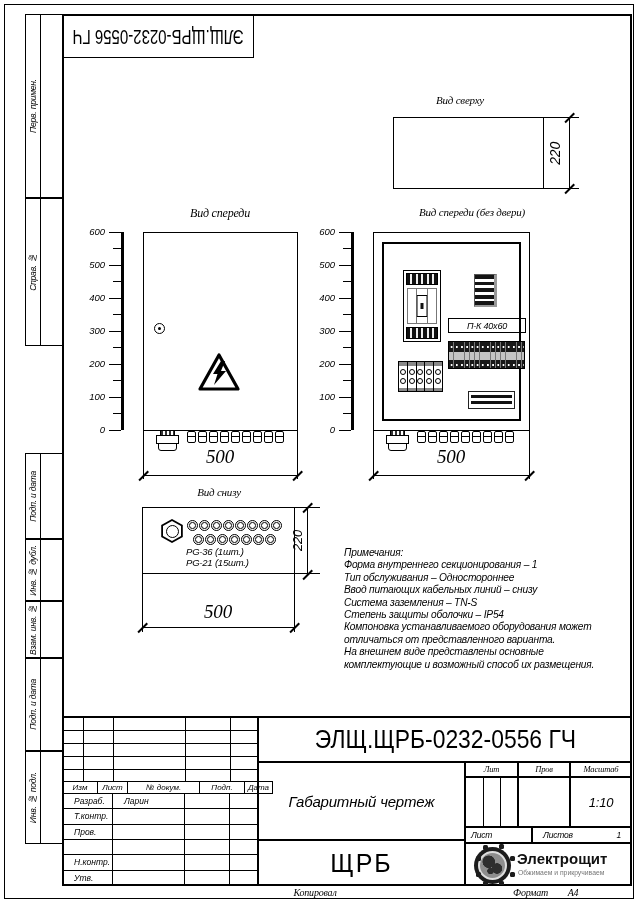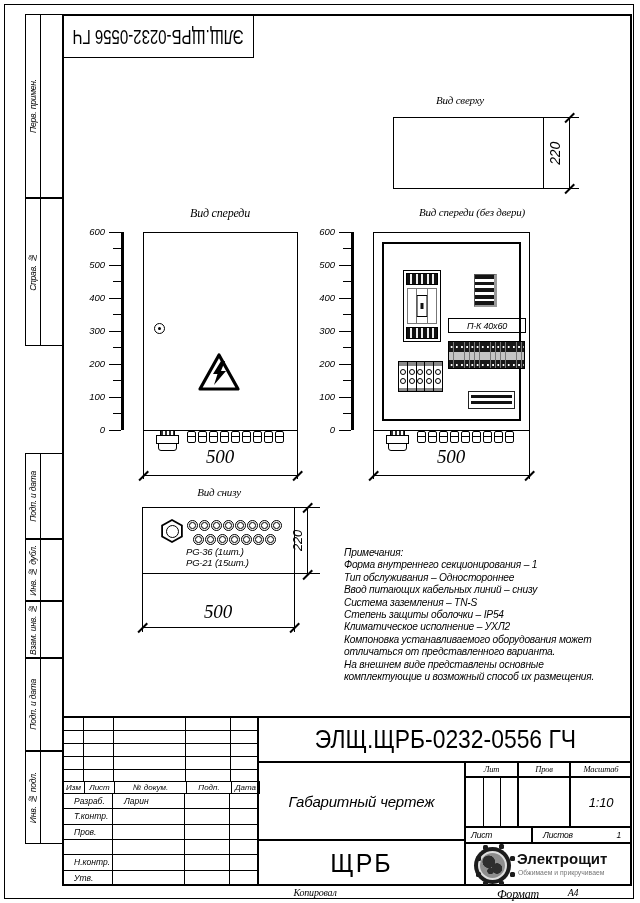--- a/index.html
+++ b/index.html
@@ -305,21 +305,20 @@
   <div class="abs draft ctr" style="left:168px;top:601px;width:100px;font-size:19px;">500</div>
 
   <div class="abs" style="left:344px;top:547px;width:292px;">
     <div class="note-line">Примечания:</div>
     <div>
         <div class="note-line">Форма внутреннего секционирования – 1</div>
         <div class="note-line">Тип обслуживания – Одностороннее</div>
         <div class="note-line">Ввод питающих кабельных линий – снизу</div>
         <div class="note-line">Система заземления – TN-S</div>
         <div class="note-line">Степень защиты оболочки – IP54</div>
-        <div class="note-line">Климатическое исполнение – УХЛ2</div>
         <div class="note-line">Компоновка устанавливаемого оборудования может</div>
         <div class="note-line">отличаться от представленного варианта.</div>
         <div class="note-line">На внешнем виде представлены основные</div>
         <div class="note-line">комплектующие и возможный способ их размещения.</div>
       </div>
   </div>
 
   <div class="ln" style="left:62px;top:716px;width:570px;height:2px;"></div>
   <div class="ln" style="left:257px;top:716px;width:2px;height:170px;"></div>
   <div class="ln" style="left:464px;top:762px;width:2px;height:124px;"></div>
@@ -329,21 +328,21 @@
     <div class="ln" style="left:0;top:25px;width:196px;height:1px;"></div>
     <div class="ln" style="left:0;top:38px;width:196px;height:1px;"></div>
     <div class="ln" style="left:0;top:51px;width:196px;height:1px;"></div>
     <div class="ln" style="left:21px;top:0;width:1px;height:63px;"></div>
     <div class="ln" style="left:51px;top:0;width:1px;height:63px;"></div>
     <div class="ln" style="left:123px;top:0;width:1px;height:63px;"></div>
     <div class="ln" style="left:168px;top:0;width:1px;height:63px;"></div>
   </div>
 
   <div class="tb-hdr" style="left:62px;top:781px;">
-      <div class="tb-col" style="width: 23px; border-left: 1px solid rgb(0, 0, 0);">Изм</div>
+      <div class="tb-col" style="width: 36px; border-left: 1px solid rgb(0, 0, 0);">Изм</div>
       <div class="tb-col" style="width: 30px;">Лист</div>
       <div class="tb-col" style="width: 72px;">№ докум.</div>
       <div class="tb-col" style="width: 45px;">Подп.</div>
       <div class="tb-col" style="width: 28px;">Дата</div>
     </div>
 
   <div class="tb-rows" style="left:62px;top:794px;">
       <div class="tb-row">
         <div class="tb-c l">Разраб.</div>
         <div class="tb-c v">Ларин</div>
@@ -413,15 +412,15 @@
     <span>1</span>
     </div>
 
   <div class="cell" style="left:465px;top:843px;width:167px;height:43px;overflow:hidden;">
     <span class="logo-ball"></span>
     <span class="abs" style="left:51px;top:6px;font-size:15px;font-weight:bold;color:#111;white-space:nowrap;">Электрощит</span>
     <span class="abs" style="left:52px;top:25px;font-size:6.8px;color:#777;white-space:nowrap;">Обжимаем и прикручиваем</span>
     </div>
 
   <div class="abs draft ctr" style="left:255px;top:887px;width:120px;font-size:10px;">Копировал</div>
-  <div class="abs draft ctr" style="left:488px;top:887px;width:60px;font-size:12px;">Формат</div>
+  <div class="abs draft ctr" style="left:488px;top:887px;width:60px;font-size:10px;text-align:right;">Формат</div>
   <div class="abs draft ctr" style="left:558px;top:887px;width:30px;font-size:10px;">А4</div>
 </div>
 
 </body></html>

